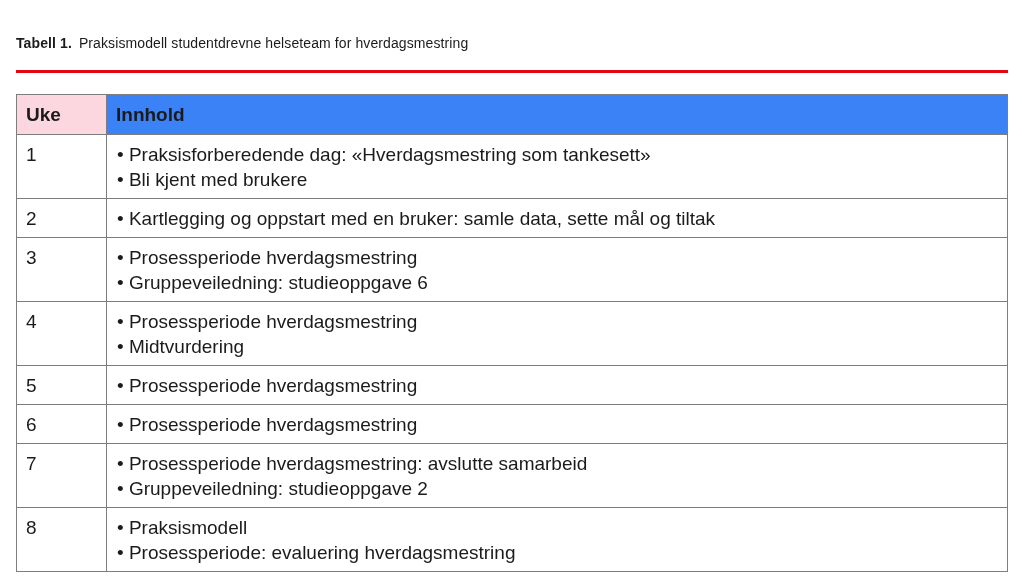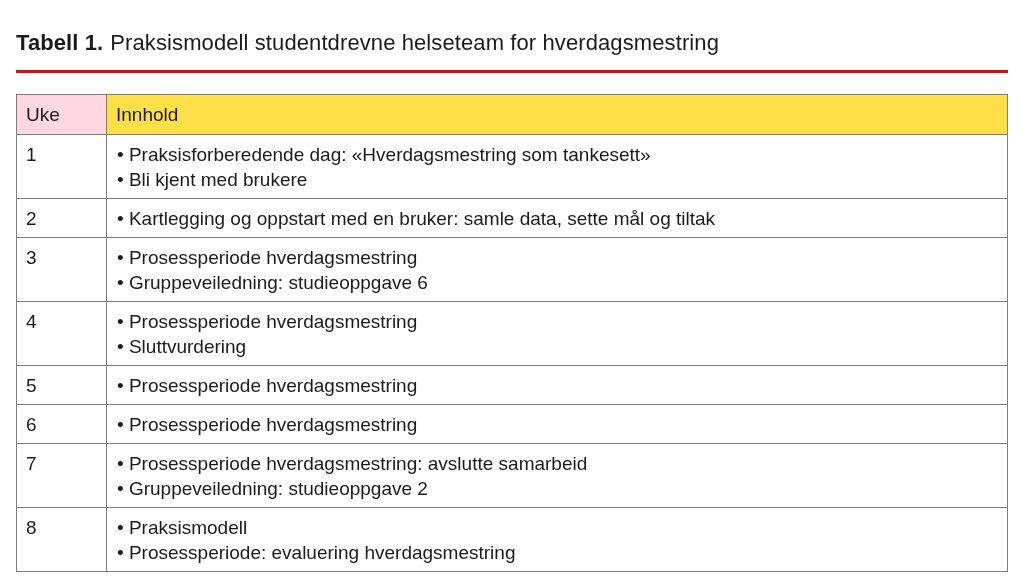--- a/index.html
+++ b/index.html
@@ -10,21 +10,21 @@
     color: #1b1b1b;
   }
   .page {
     width: 1024px;
     height: 588px;
     padding: 30px 16px 0 16px;
     background: #ffffff;
     overflow: hidden;
   }
   .caption {
-    font-size: 22px;
+    font-size: 14px;
     line-height: 26px;
     color: #1b1b1b;
     letter-spacing: 0.1px;
   }
   .caption-label { font-weight: 700; margin-right: 7px; }
   .caption-text  { font-weight: 400; }
   .rule {
     height: 3px;
     width: 100%;
     border: none;
@@ -39,21 +39,21 @@
   th, td {
     border: 1px solid #7d7d7d;
     text-align: left;
     vertical-align: top;
     font-size: 19px;
     line-height: 25px;
     padding: 7px 10px 6px 9px;
   }
   col.week-col { width: 90px; }
   thead th {
-    font-weight: 400;
+    font-weight: 700;
     padding-top: 7px;
     padding-bottom: 7px;
   }
   tbody td { font-weight: 400; }
   td.innhold-cell { padding-left: 10px; }
   td.innhold-cell div { white-space: nowrap; }
 </style>
 </head>
 <body>
 
@@ -66,21 +66,21 @@
   <div class="rule rule-top" style="background: rgb(227, 6, 19);"></div>
 
   <table>
     <colgroup>
       <col class="week-col">
       <col>
     </colgroup>
     <thead>
       <tr>
         <th style="background: rgb(252, 215, 224);">Uke</th>
-        <th style="background: #fde047;">Innhold</th>
+        <th style="background: #3b82f6;">Innhold</th>
       </tr>
     </thead>
     <tbody id="table-body">
         <tr>
           <td class="uke-cell">1</td>
           <td class="innhold-cell">
             <div>• Praksisforberedende dag: «Hverdagsmestring som tankesett»</div>
             <div>• Bli kjent med brukere</div>
           </td>
         </tr>
@@ -94,21 +94,21 @@
           <td class="uke-cell">3</td>
           <td class="innhold-cell">
             <div>• Prosessperiode hverdagsmestring</div>
             <div>• Gruppeveiledning: studieoppgave 6</div>
           </td>
         </tr>
         <tr>
           <td class="uke-cell">4</td>
           <td class="innhold-cell">
             <div>• Prosessperiode hverdagsmestring</div>
-            <div>• Sluttvurdering</div>
+            <div>• Midtvurdering</div>
           </td>
         </tr>
         <tr>
           <td class="uke-cell">5</td>
           <td class="innhold-cell">
             <div>• Prosessperiode hverdagsmestring</div>
           </td>
         </tr>
         <tr>
           <td class="uke-cell">6</td>

